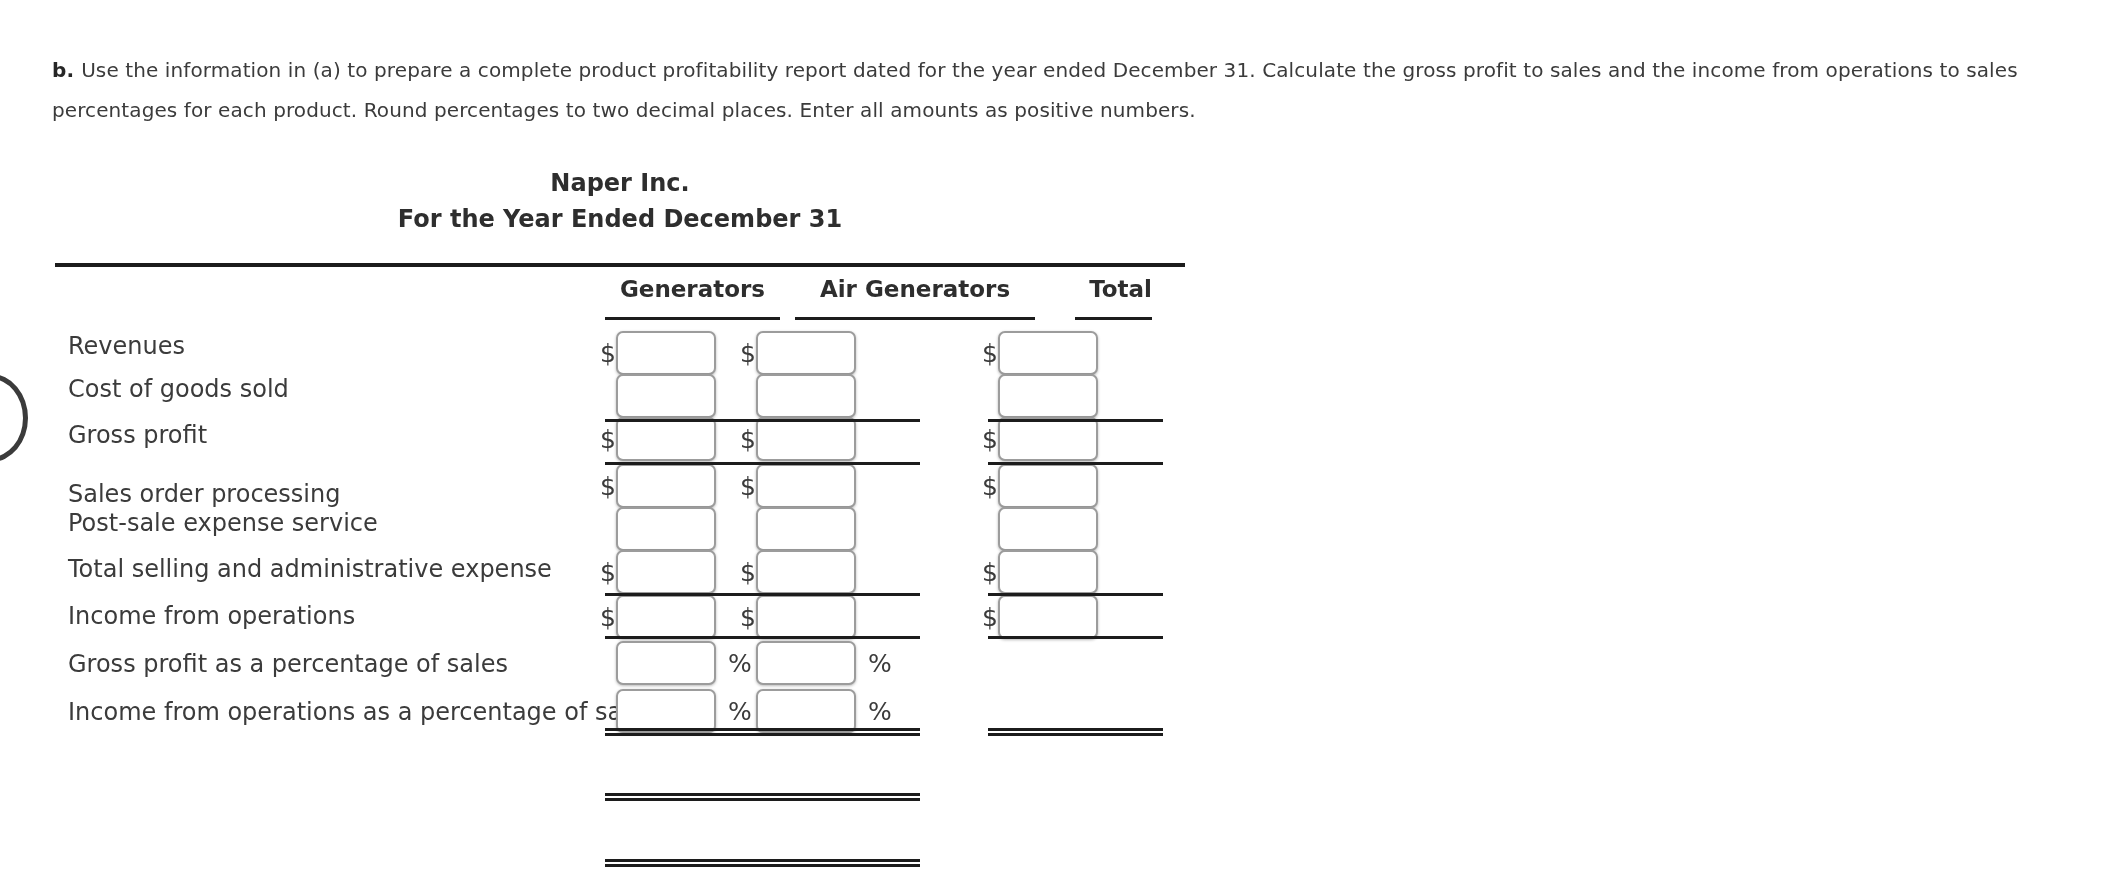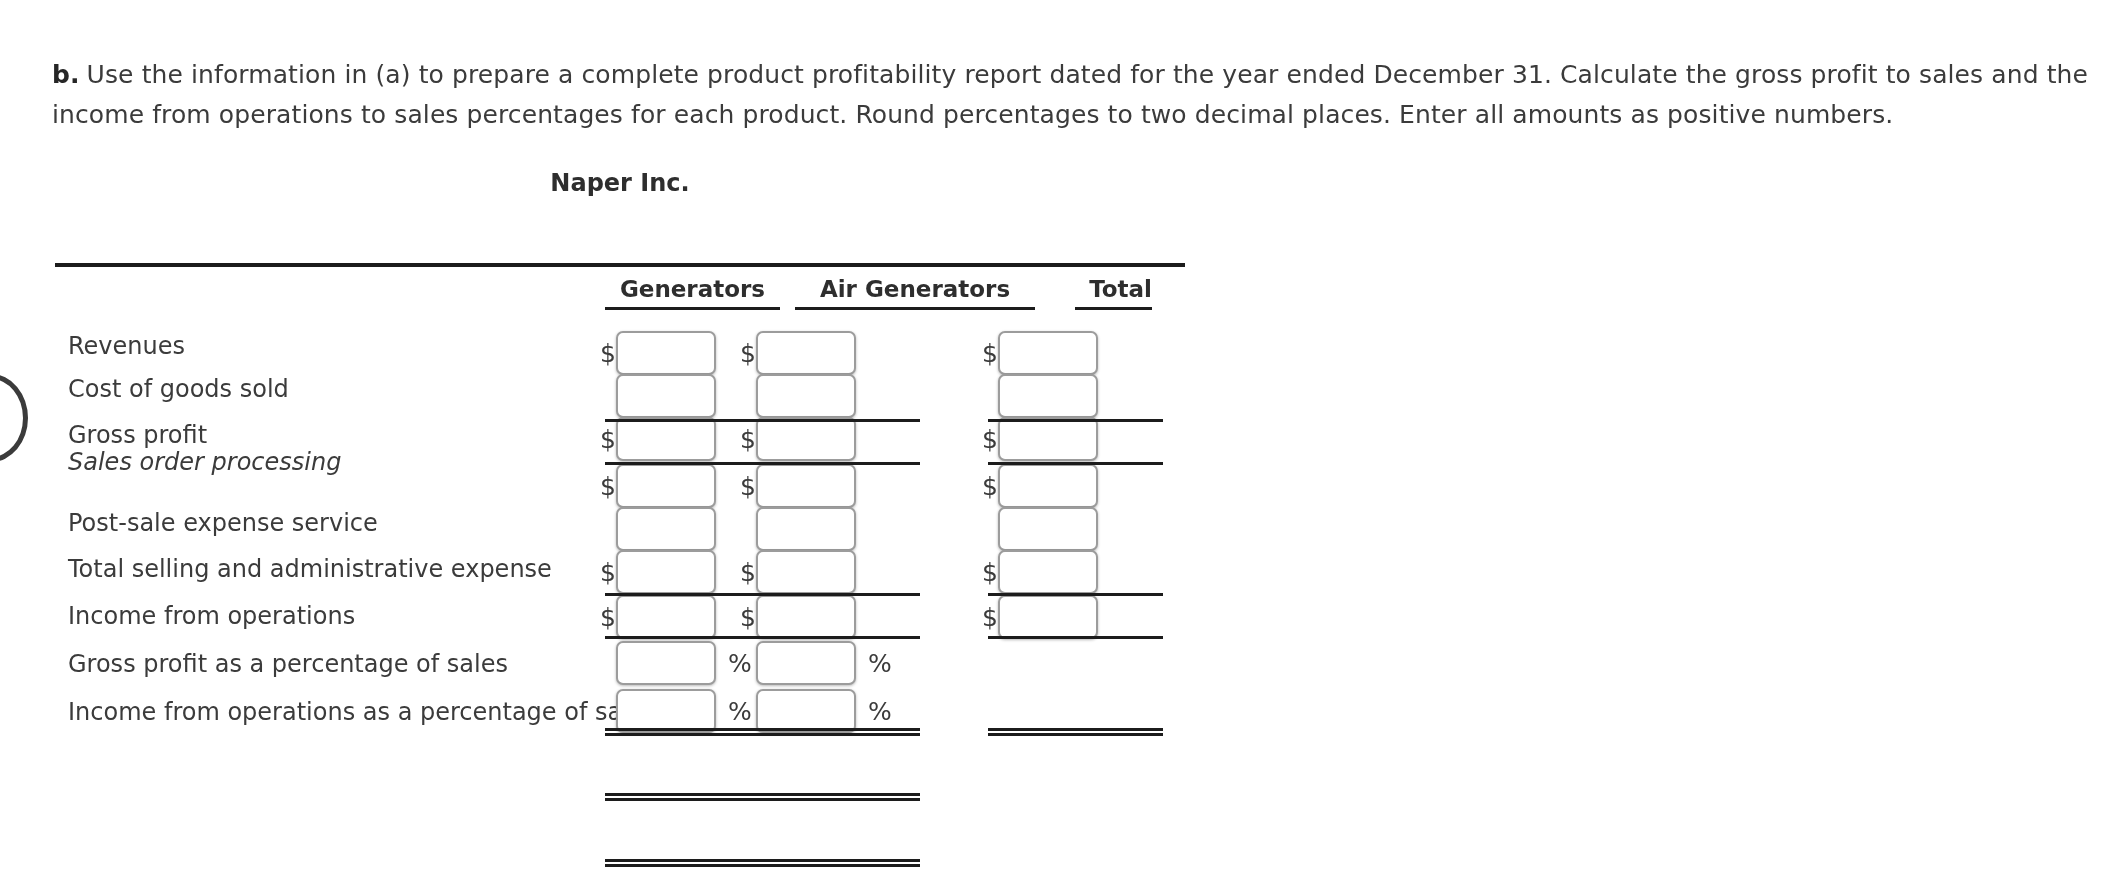--- a/index.html
+++ b/index.html
@@ -28,21 +28,21 @@
     border-radius: 50%;
     box-sizing: border-box;
   }
 
   
   #prompt {
     position: absolute;
     left: 52px;
     top: 30px;
     width: 2050px;
-    font-size: 25px;
+    font-size: 20px;
     line-height: 40px;
     color: #3b3b3b;
     letter-spacing: 0.1px;
   }
   #prompt .q-letter {
     font-weight: bold;
     color: #262626;
   }
   #prompt .q-text { margin-left: 7px; }
 
@@ -82,21 +82,21 @@
   
   .col-head {
     position: absolute;
     top: 245px;
     text-align: center;
     font-weight: bold;
     font-size: 23px;
     color: #2e2e2e;
     white-space: nowrap;
   }
-  .col-head .head-label { display: block; padding-bottom: 5px; }
+  .col-head .head-label { display: block; padding-bottom: 15px; }
   .col-head .head-rule {
     display: block;
     height: 3px;
     background: #1c1c1c;
   }
   #col-head-generators   { left: 605px; width: 175px; }
   #col-head-compressors  { left: 795px; width: 240px; }
   #col-head-total        { left: 1075px; width: 77px; text-align: right; }
 
   
@@ -162,20 +162,21 @@
 <body>
 
 <div id="clip-arc"></div>
 
 <p id="prompt"><span class="q-letter">b.</span><span class="q-text">Use the information in (a) to prepare a complete product profitability report dated for the year ended December 31. Calculate the gross profit to sales and the income from operations to sales percentages for each product. Round percentages to two decimal places. Enter all amounts as positive numbers.</span></p>
 
 <div id="sheet">
 
   <div id="report-title">
     <span class="tline">Naper Inc.</span>
+    <span class="tline">For the Year Ended December 31</span>
   </div>
   <div id="title-rule"></div>
 
   <div class="col-head" id="col-head-generators">
     <span class="head-label">Generators</span>
     <span class="head-rule"></span>
   </div>
   <div class="col-head" id="col-head-compressors">
     <span class="head-label">Air Generators</span>
     <span class="head-rule"></span>
@@ -218,21 +219,21 @@
         <input type="text" class="inputbox" style="">
       </div>
       <div class="cell" style="left: 740px; top: 386px;">
         <span class="dollar">$</span>
         <input type="text" class="inputbox" style="">
       </div>
       <div class="cell" style="left: 982px; top: 386px;">
         <span class="dollar">$</span>
         <input type="text" class="inputbox" style="">
       </div>
-      <div class="row-label" style="top: 416px; font-style: italic;">Sales order processing</div>
+      <div class="row-label" style="top: 448px;">Sales order processing</div>
       <div class="cell" style="left: 600px; top: 433px;">
         <span class="dollar">$</span>
         <input type="text" class="inputbox" style="">
       </div>
       <div class="cell" style="left: 740px; top: 433px;">
         <span class="dollar">$</span>
         <input type="text" class="inputbox" style="">
       </div>
       <div class="cell" style="left: 982px; top: 433px;">
         <span class="dollar">$</span>

